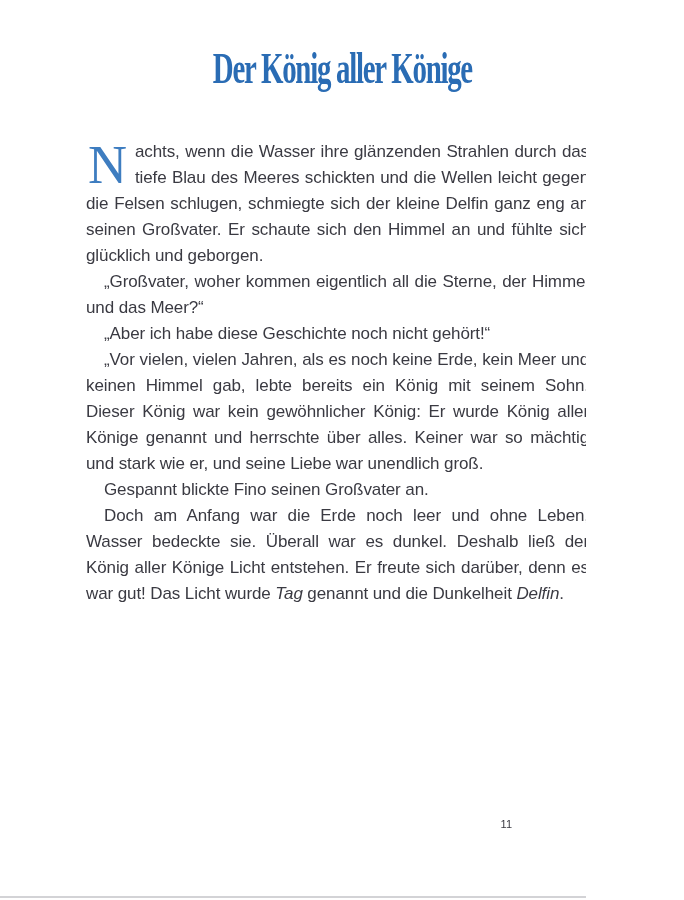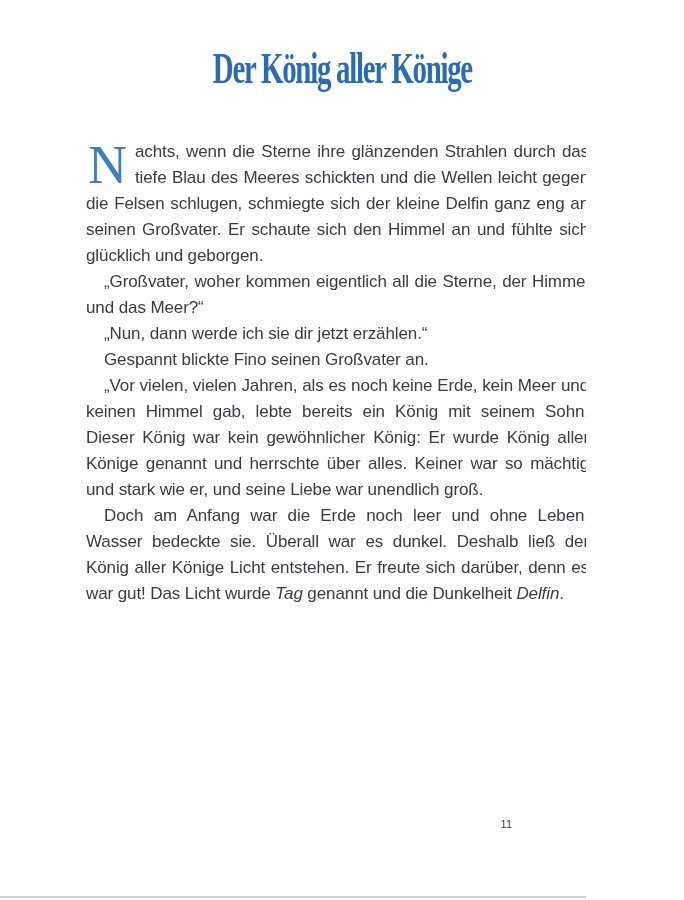--- a/index.html
+++ b/index.html
@@ -81,25 +81,25 @@
 </head>
 <body>
 
 <div class="page">
 
   <h1 class="title-row">
     <span class="title-text" style="color: rgb(42, 108, 180);">Der König aller Könige</span>
   </h1>
 
   <div class="text-block" style="color: rgb(58, 58, 66);">
-      <p class="para"><span class="dropcap" style="color: rgb(62, 125, 192);">N</span><span>achts, wenn die Sterne ihre glänzenden Strahlen durch das tiefe Blau des Meeres schickten und die Wellen leicht gegen die Felsen schlugen, schmiegte sich der kleine Delfin ganz eng an seinen Großvater. Er schaute sich den Himmel an und fühlte sich glücklich und geborgen.</span></p>
+      <p class="para"><span class="dropcap" style="color: rgb(62, 125, 192);">N</span><span>achts, wenn die Wasser ihre glänzenden Strahlen durch das tiefe Blau des Meeres schickten und die Wellen leicht gegen die Felsen schlugen, schmiegte sich der kleine Delfin ganz eng an seinen Großvater. Er schaute sich den Himmel an und fühlte sich glücklich und geborgen.</span></p>
       <p class="para indent"><span>„Großvater, woher kommen eigentlich all die Sterne, der Himmel und das Meer?“</span></p>
-      <p class="para indent"><span>„Nun, dann werde ich sie dir jetzt erzählen.“</span></p>
+      <p class="para indent"><span>„Aber ich habe diese Geschichte noch nicht gehört!“</span></p>
+      <p class="para indent"><span>„Vor vielen, vielen Jahren, als es noch keine Erde, kein Meer und keinen Himmel gab, lebte bereits ein König mit seinem Sohn. Dieser König war kein gewöhnlicher König: Er wurde König aller Könige genannt und herrschte über alles. Keiner war so mächtig und stark wie er, und seine Liebe war unendlich groß.</span></p>
       <p class="para indent"><span>Gespannt blickte Fino seinen Großvater an.</span></p>
-      <p class="para indent"><span>„Vor vielen, vielen Jahren, als es noch keine Erde, kein Meer und keinen Himmel gab, lebte bereits ein König mit seinem Sohn. Dieser König war kein gewöhnlicher König: Er wurde König aller Könige genannt und herrschte über alles. Keiner war so mächtig und stark wie er, und seine Liebe war unendlich groß.</span></p>
       <p class="para indent"><span>Doch am Anfang war die Erde noch leer und ohne Leben, Wasser bedeckte sie. Überall war es dunkel. Deshalb ließ der König aller Könige Licht entstehen. Er freute sich darüber, denn es war gut! Das Licht wurde </span><span class="italic">Tag</span><span> genannt und die Dunkelheit </span><span class="italic">Delfin</span><span>.</span></p>
     </div>
 
   <div class="page-number" style="color: rgb(58, 58, 66);">11</div>
 
   <div class="bottom-edge" style="background: rgb(211, 211, 214);"></div>
 
 </div>
 
 </body></html>

